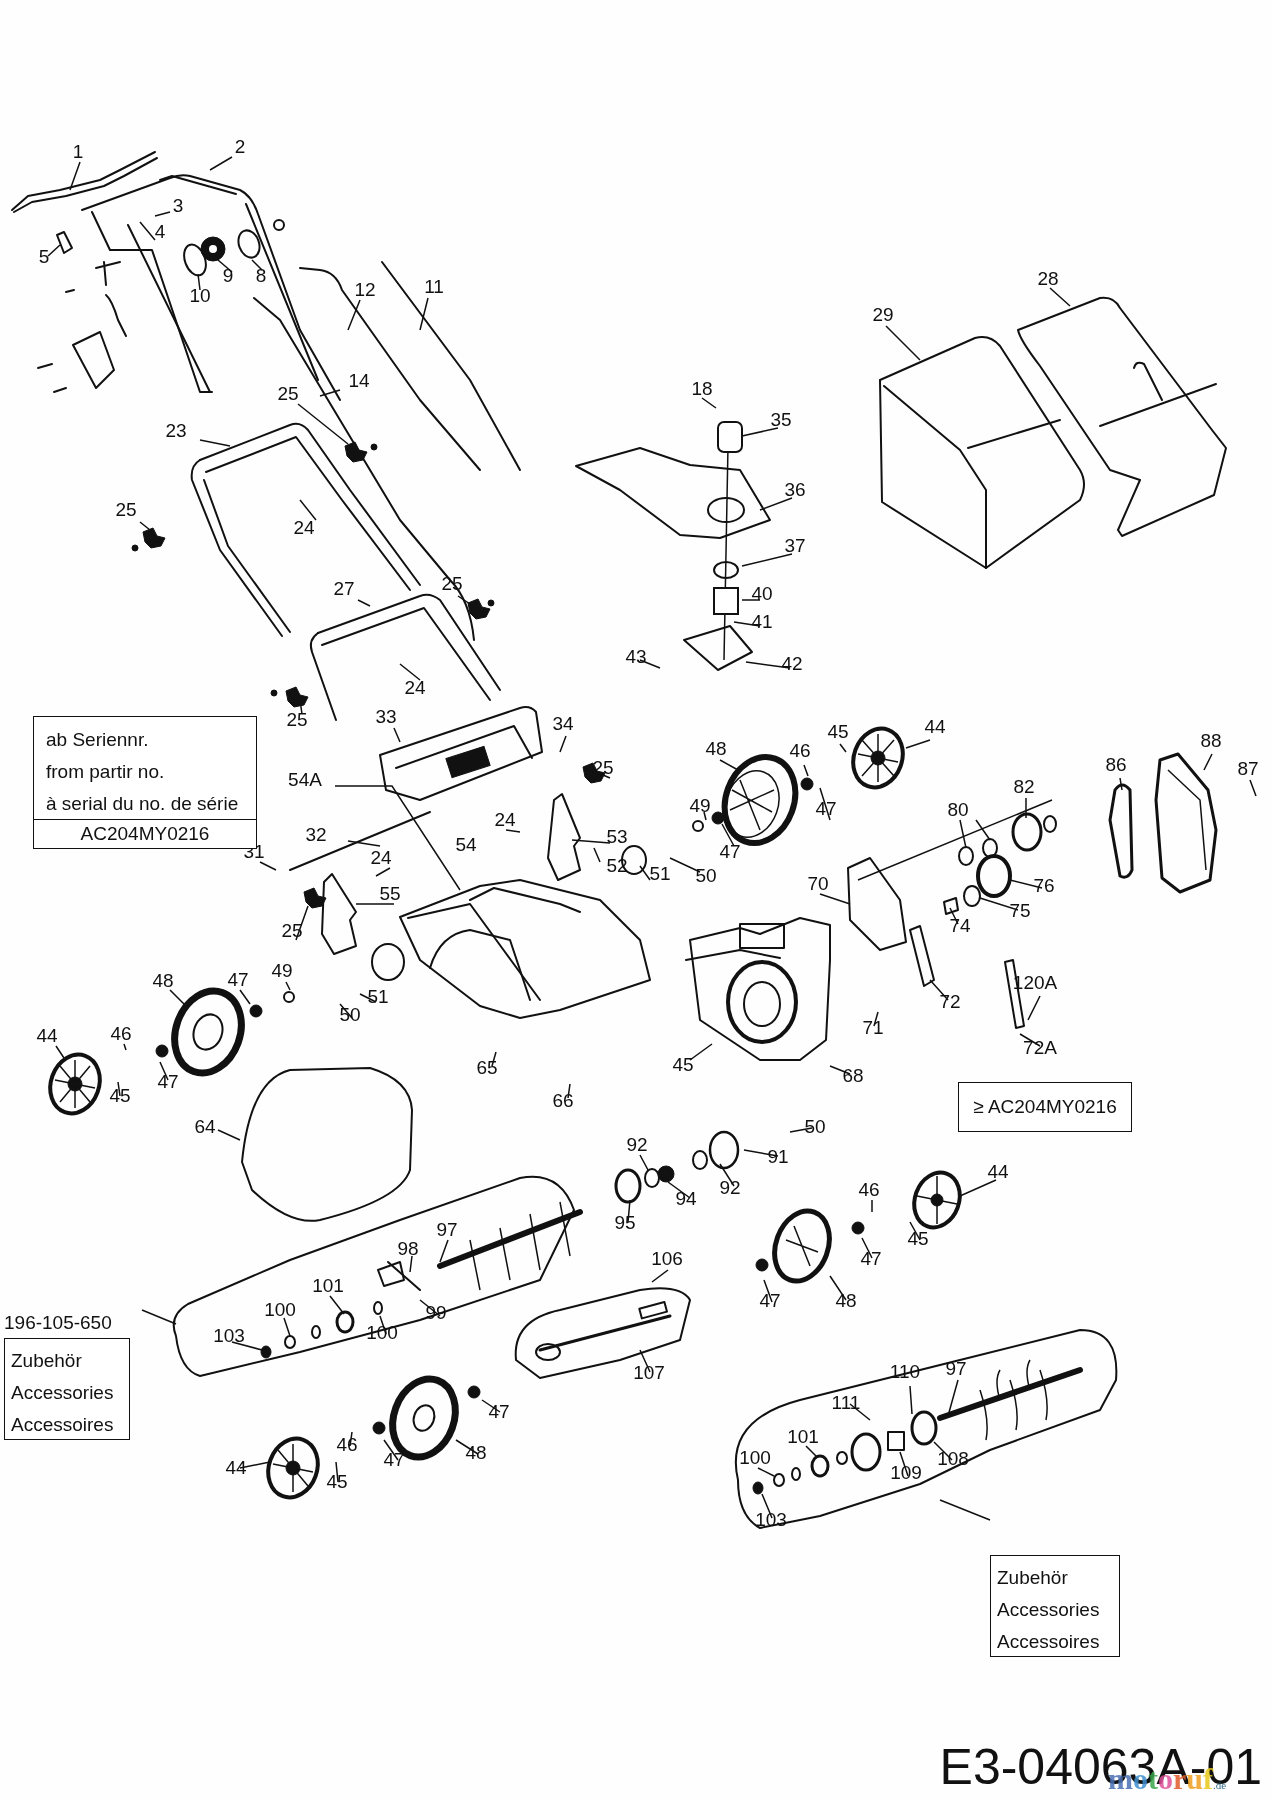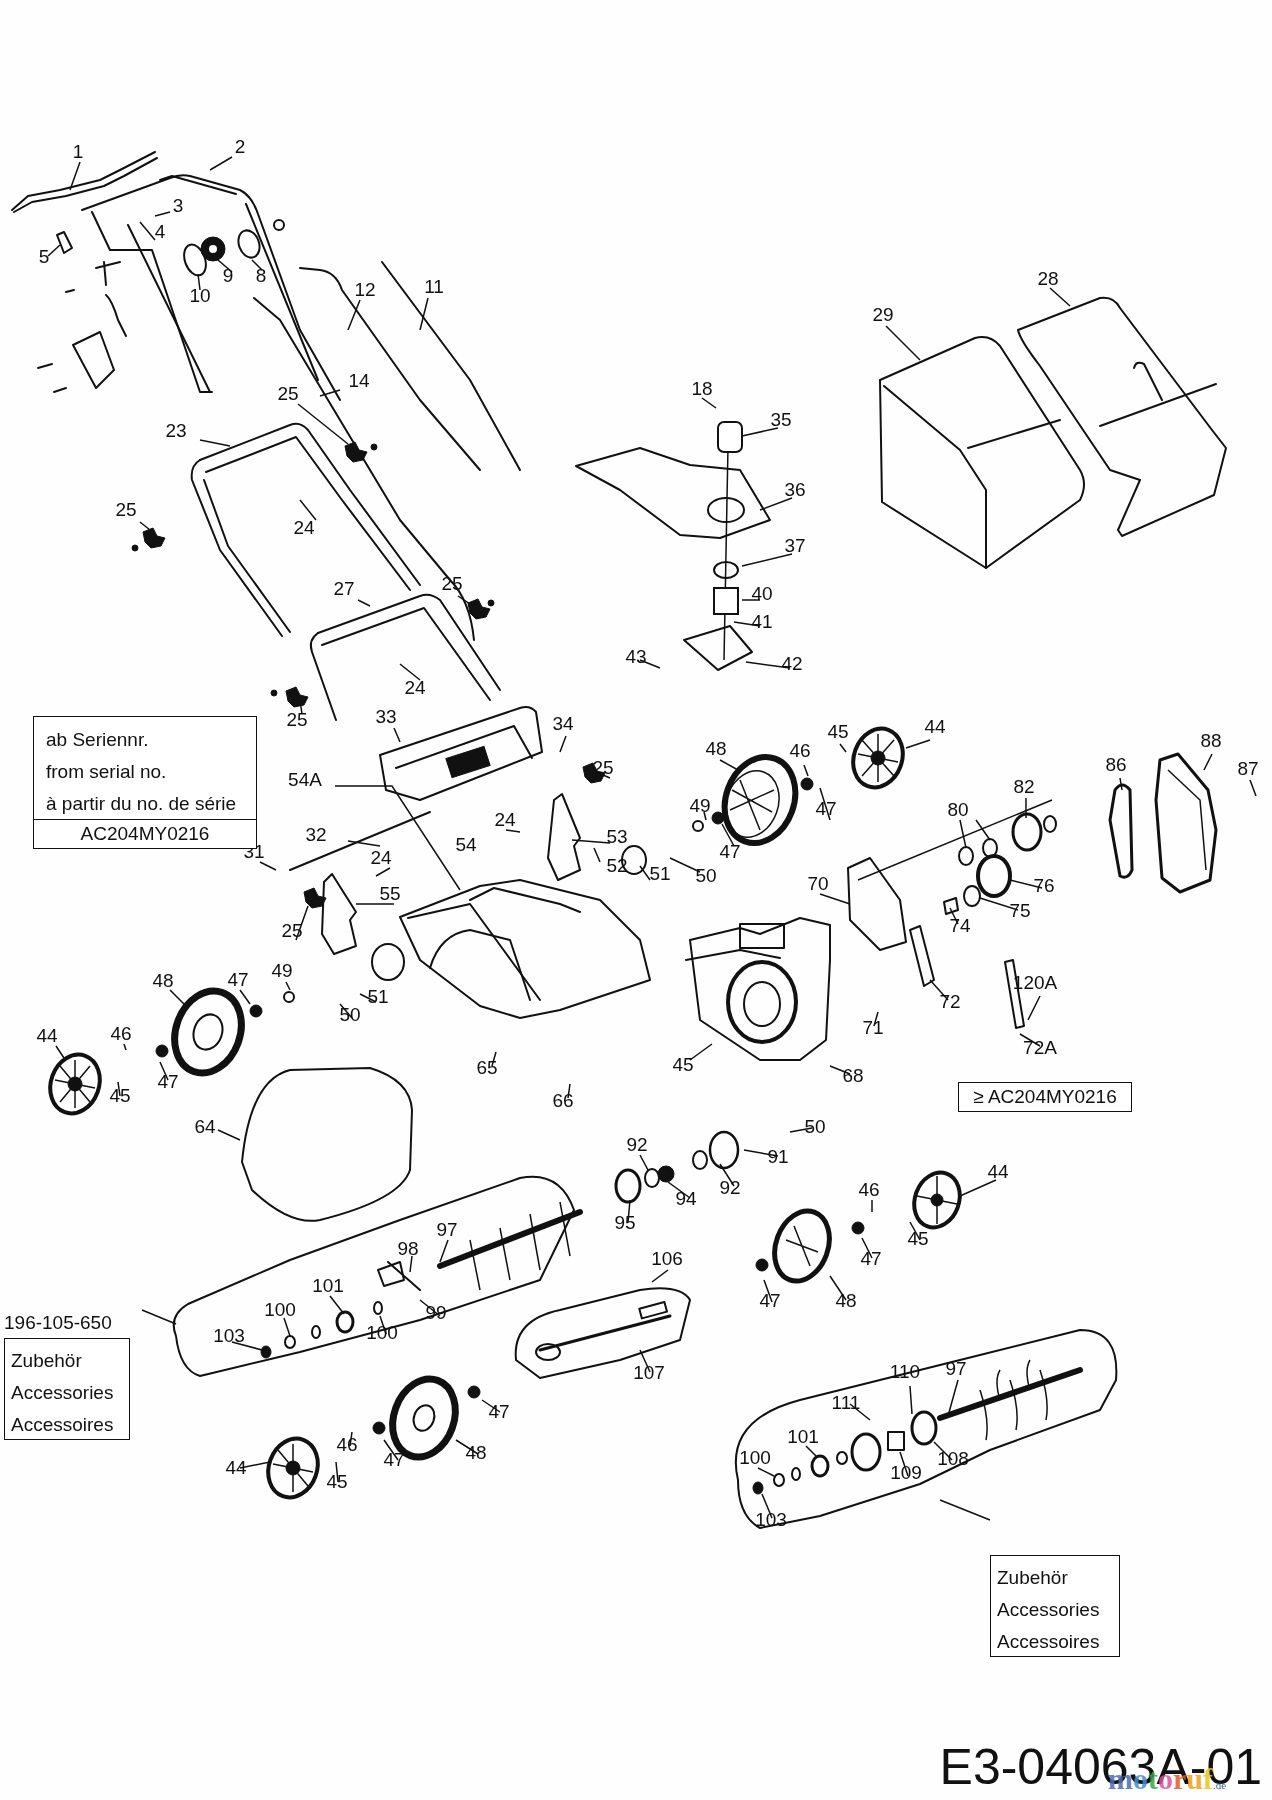--- a/index.html
+++ b/index.html
@@ -9,21 +9,21 @@
   .lbl{font-size:19px;}
   .part{fill:none;stroke:#111;stroke-width:2;stroke-linejoin:round;stroke-linecap:round;}
   .thin{fill:none;stroke:#111;stroke-width:1.5;}
   .solid{fill:#111;stroke:#111;}
   .wfill{fill:#fff;stroke:#111;stroke-width:2;}
   .box{position:absolute;border:1.5px solid #111;background:#fff;font-size:19px;line-height:24px;}
   .row{padding:0 6px;white-space:nowrap;margin-top:8px;}
   #serial-box{left:33px;top:716px;width:222px;}
   #serial-box .sep{border-top:1.5px solid #111;text-align:center;padding:2px 0;}
   #serial-box .top{padding:3px 6px 3px 6px;}
-  #ge-box{left:958px;top:1082px;width:172px;text-align:center;padding:2px 0;}
+  #ge-box{left:958px;top:1082px;width:172px;text-align:center;padding:12px 0;}
   #acc-left-code{position:absolute;left:4px;top:1312px;font-size:19px;}
   #acc-left{left:4px;top:1338px;width:124px;padding:2px 0;}
   #acc-right-code{position:absolute;left:992px;top:1573px;font-size:19px;}
   #acc-right{left:990px;top:1555px;width:128px;padding:2px 0;}
   #drawing-no{position:absolute;right:10px;bottom:4px;font-size:50px;letter-spacing:0px;text-align:center;}
   #watermark{position:absolute;left:1108px;top:1762px;font-family:"Liberation Serif",serif;font-size:30px;font-weight:bold;opacity:.85;}
   #watermark span{display:inline-block;}
   #watermark .tld{font-size:11px;font-weight:normal;color:#0c4a6e;}
 </style>
 </head>
@@ -386,22 +386,22 @@
       <text x="792" y="670" class="lbl" text-anchor="middle">42</text>
       <text x="636" y="663" class="lbl" text-anchor="middle">43</text>
       <text x="883" y="321" class="lbl" text-anchor="middle">29</text>
       <text x="1048" y="285" class="lbl" text-anchor="middle">28</text>
     </g>
 </svg>
 
 <div class="box" id="serial-box">
   <div class="top">
     <div class="row">ab Seriennr.</div>
-    <div class="row">from serial no.</div>
-    <div class="row">à partir du no. de série</div>
+    <div class="row">from partir no.</div>
+    <div class="row">à serial du no. de série</div>
   </div>
   <div class="sep">AC204MY0216</div>
 </div>
 
 <div class="box" id="ge-box">
   <span>≥</span>
   <span>AC204MY0216</span>
 </div>
 
 <div id="acc-left-code">196-105-650</div>

